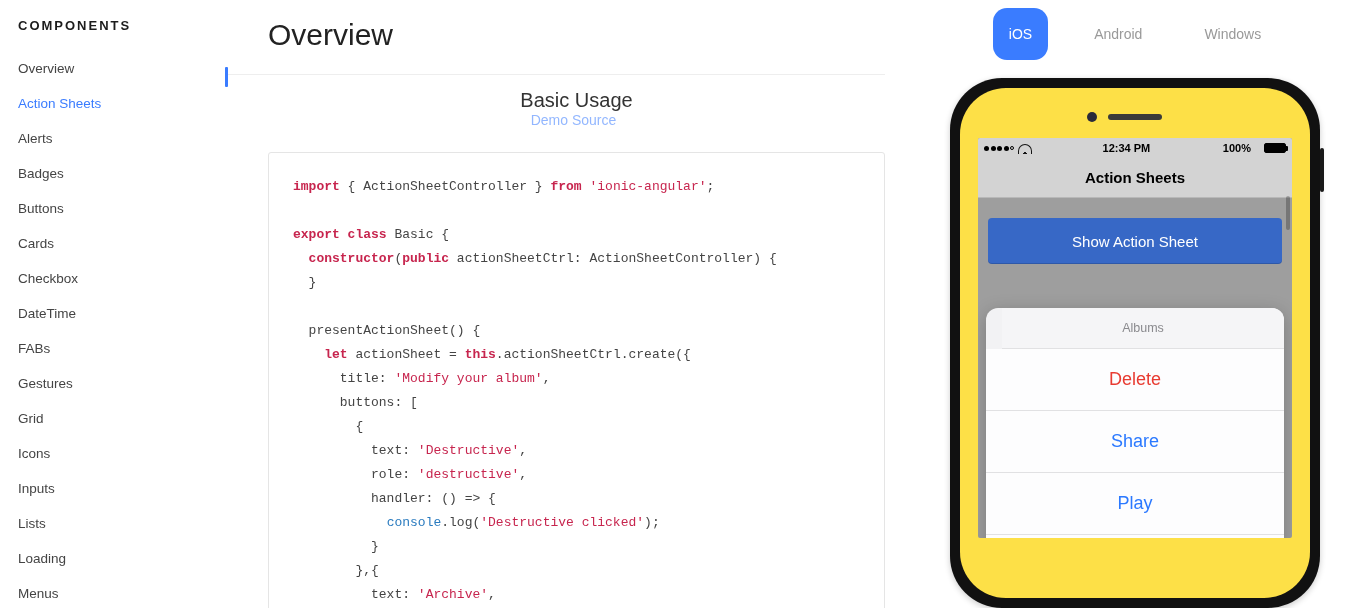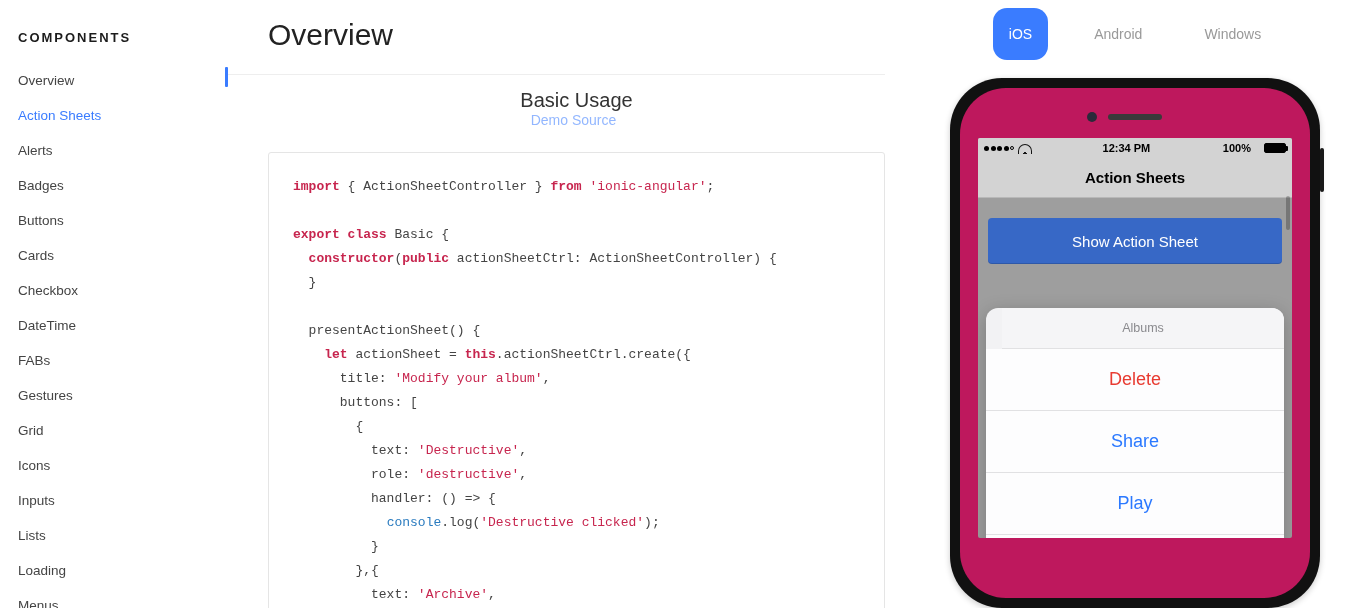--- a/index.html
+++ b/index.html
@@ -8,21 +8,21 @@
     color: #222;
     background: #fff;
     width: 1345px;
     height: 608px;
     overflow: hidden;
     display: flex;
   }
   
   .sidebar {
     width: 225px;
-    padding: 12px 0 0 18px;
+    padding: 0 0 0 18px;
     flex-shrink: 0;
     background: #fff;
   }
   .sidebar-title {
     font-size: 13px;
     font-weight: 700;
     letter-spacing: 2px;
     color: #1c1c1c;
     padding: 18px 0 18px 0;
   }
@@ -135,21 +135,21 @@
     height: 720px;
     background: #111;
     border-radius: 52px;
     padding: 10px;
     box-shadow: 0 2px 6px rgba(0,0,0,.2);
     position: relative;
   }
   .phone-inner {
     width: 100%;
     height: 100%;
-    background: #be185d;
+    background: #fde047;
     border-radius: 46px;
     padding: 50px 18px 60px 18px;
     position: relative;
   }
   .speaker {
     position: absolute;
     top: 26px; left: 50%;
     transform: translateX(-50%);
     width: 54px; height: 6px;
     background: #3a3a3a;

